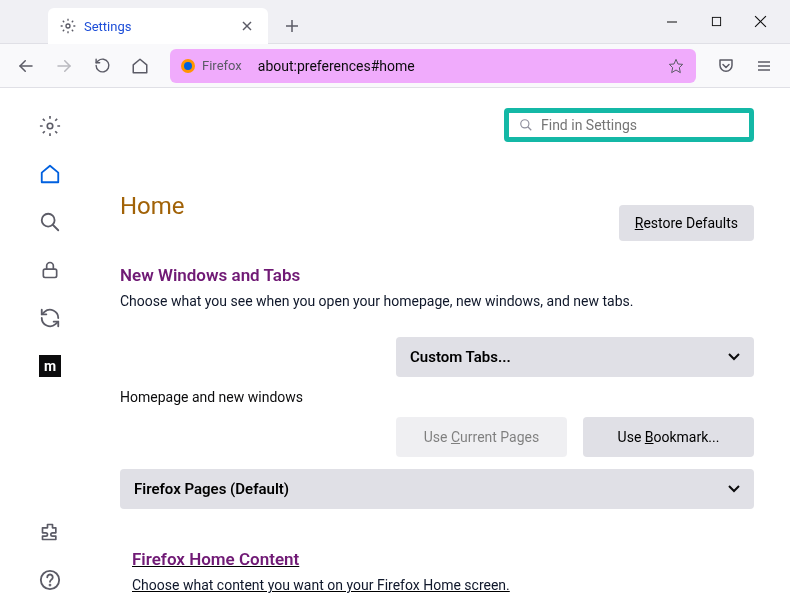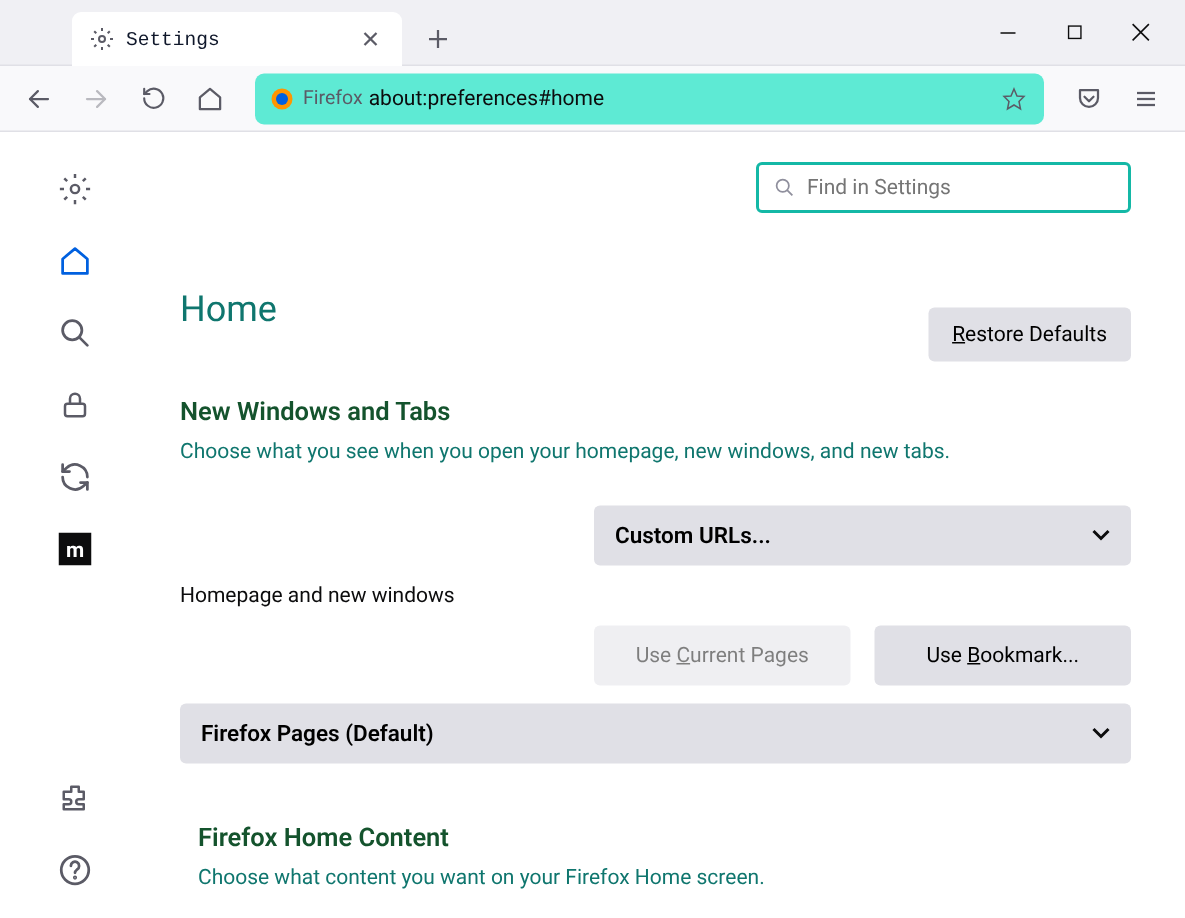--- a/index.html
+++ b/index.html
@@ -1,68 +1,68 @@
 <!DOCTYPE html>
 <html><head>
   <meta charset="utf-8">
   <style>
     * { box-sizing: border-box; margin: 0; padding: 0; font-family: -apple-system, BlinkMacSystemFont, "Segoe UI", Roboto, sans-serif; }
     body { width: 790px; height: 612px; background: #fff; overflow: hidden; position: relative; }
     
     .titlebar { height: 44px; background: #f0f0f4; display: flex; align-items: stretch; border-bottom: 1px solid #e0e0e6; }
     .tab { margin-left: 48px; margin-top: 8px; background: #fff; border-radius: 6px 6px 0 0; padding: 0 12px; display: flex; align-items: center; gap: 8px; width: 220px; height: 36px; }
     .tab-icon { width: 16px; height: 16px; display: flex; align-items: center; justify-content: center; }
-    .tab-title { flex: 1; font-size: 13px; color: #0f172a; font-family: Liberation Mono, monospace; }
+    .tab-title { flex: 1; font-size: 13px; color: #1d4ed8; }
     .tab-close { width: 18px; height: 18px; display: flex; align-items: center; justify-content: center; cursor: pointer; }
     .newtab-btn { margin-top: 12px; margin-left: 10px; width: 28px; height: 28px; display: flex; align-items: center; justify-content: center; cursor: pointer; border-radius: 4px; }
     .spacer { flex: 1; }
     .window-controls { display: flex; align-items: center; gap: 0; padding-right: 8px; }
     .win-btn { width: 44px; height: 44px; display: flex; align-items: center; justify-content: center; cursor: pointer; }
     
     .toolbar { height: 44px; background: #f9f9fb; display: flex; align-items: center; padding: 0 10px; gap: 6px; border-bottom: 1px solid #e0e0e6; }
     .tb-btn { width: 32px; height: 32px; display: flex; align-items: center; justify-content: center; cursor: pointer; border-radius: 4px; color: #5b5b66; }
     .tb-btn.disabled { opacity: 0.4; cursor: default; }
-    .urlbar { flex: 1; height: 34px; background: #5eead4; border-radius: 6px; display: flex; align-items: center; padding: 0 10px; gap: 4px; margin: 0 8px; }
+    .urlbar { flex: 1; height: 34px; background: #f0abfc; border-radius: 6px; display: flex; align-items: center; padding: 0 10px; gap: 16px; margin: 0 8px; }
     .url-identity { display: flex; align-items: center; gap: 6px; }
     .fx-logo { width: 16px; height: 16px; }
     .url-brand { font-size: 13px; color: #5b5b66; }
     .url-text { font-size: 14px; color: #0c0c0d; flex: 1; }
     .url-star { width: 20px; height: 20px; display: flex; align-items: center; justify-content: center; cursor: pointer; color: #5b5b66; }
     
     .content { display: flex; height: calc(612px - 88px); }
     .sidebar { width: 100px; display: flex; flex-direction: column; align-items: center; gap: 16px; padding-top: 22px; }
     .side-icon { width: 32px; height: 32px; display: flex; align-items: center; justify-content: center; cursor: pointer; border-radius: 4px; color: #5b5b66; }
     .side-icon.active { color: #0060df; }
     .side-flex { flex: 1; }
     
     .main { flex: 1; padding: 20px 36px 0 20px; position: relative; overflow: hidden; }
     .search-row { display: flex; justify-content: flex-end; margin-bottom: 28px; }
-    .search-box { width: 250px; height: 34px; border: 2px solid #14b8a6; border-radius: 4px; display: flex; align-items: center; padding: 0 10px; gap: 8px; background: #fff; }
+    .search-box { width: 250px; height: 34px; border: 5px solid #14b8a6; border-radius: 4px; display: flex; align-items: center; padding: 0 10px; gap: 8px; background: #fff; }
     .search-box input { border: none; outline: none; font-size: 14px; flex: 1; color: #5b5b66; }
     
     .heading-row { display: flex; justify-content: space-between; align-items: center; margin-bottom: 24px; }
-    .h1 { font-size: 24px; font-weight: 400; color: #0f766e; }
+    .h1 { font-size: 24px; font-weight: 400; color: #a16207; }
     .restore-btn { background: #e0e0e6; border: none; padding: 10px 16px; font-size: 14px; border-radius: 4px; cursor: pointer; margin-top: 35px; }
     .restore-btn .underline { text-decoration: underline; }
     
-    .h2 { font-size: 17px; font-weight: 600; color: #14532d; margin-bottom: 8px; }
-    .subtext { font-size: 14px; color: #0f766e; margin-bottom: 28px; }
+    .h2 { font-size: 17px; font-weight: 600; color: #701a75; margin-bottom: 8px; }
+    .subtext { font-size: 14px; color: #0f172a; margin-bottom: 28px; }
     
     .form-row { display: flex; align-items: center; gap: 16px; margin-bottom: 12px; }
     .label-col { width: 260px; font-size: 14px; color: #0c0c0d; }
     .ctrl-col { flex: 1; }
     .select-box { width: 100%; height: 40px; background: #e0e0e6; border: none; border-radius: 4px; display: flex; align-items: center; justify-content: space-between; padding: 0 14px; font-size: 15px; font-weight: 600; cursor: pointer; }
     .chev { font-size: 12px; }
     .text-input { width: 100%; height: 40px; border: 1px solid #cfcfd8; border-radius: 4px; padding: 0 12px; font-size: 14px; outline: none; }
     .btn-row { display: flex; gap: 16px; }
     .btn-half { flex: 1; height: 40px; background: #e0e0e6; border: none; border-radius: 4px; font-size: 14px; cursor: pointer; }
     .btn-half.disabled { opacity: 0.5; cursor: default; }
     .underline { text-decoration: underline; }
     
-    .section2 { margin-top: 40px; margin-left: 12px; }
+    .section2 { margin-top: 40px; margin-left: 12px; text-decoration: underline; }
     
     svg { display: block; }
   </style>
 </head>
 <body>
 
 <div class="titlebar">
   <div class="tab">
     <span class="tab-icon">
       <svg width="16" height="16" viewBox="0 0 24 24" fill="none" stroke="#5b5b66" stroke-width="2">
@@ -233,21 +233,21 @@
       <button class="restore-btn"><span class="underline">R</span>estore Defaults</button>
     </div>
 
     <h2 class="h2">New Windows and Tabs</h2>
     <p class="subtext">Choose what you see when you open your homepage, new windows, and new tabs.</p>
 
     <div class="form-row">
       <div class="label-col"></div>
       <div class="ctrl-col">
         <div class="select-box">
-          <span>Custom URLs...</span>
+          <span>Custom Tabs...</span>
           <span class="chev">
             <svg width="12" height="8" viewBox="0 0 12 8" fill="none" stroke="#0c0c0d" stroke-width="2">
                 <polyline points="1 1 6 6 11 1"></polyline>
               </svg>
           </span>
         </div>
       </div>
     </div>
 
     <div class="form-row">

